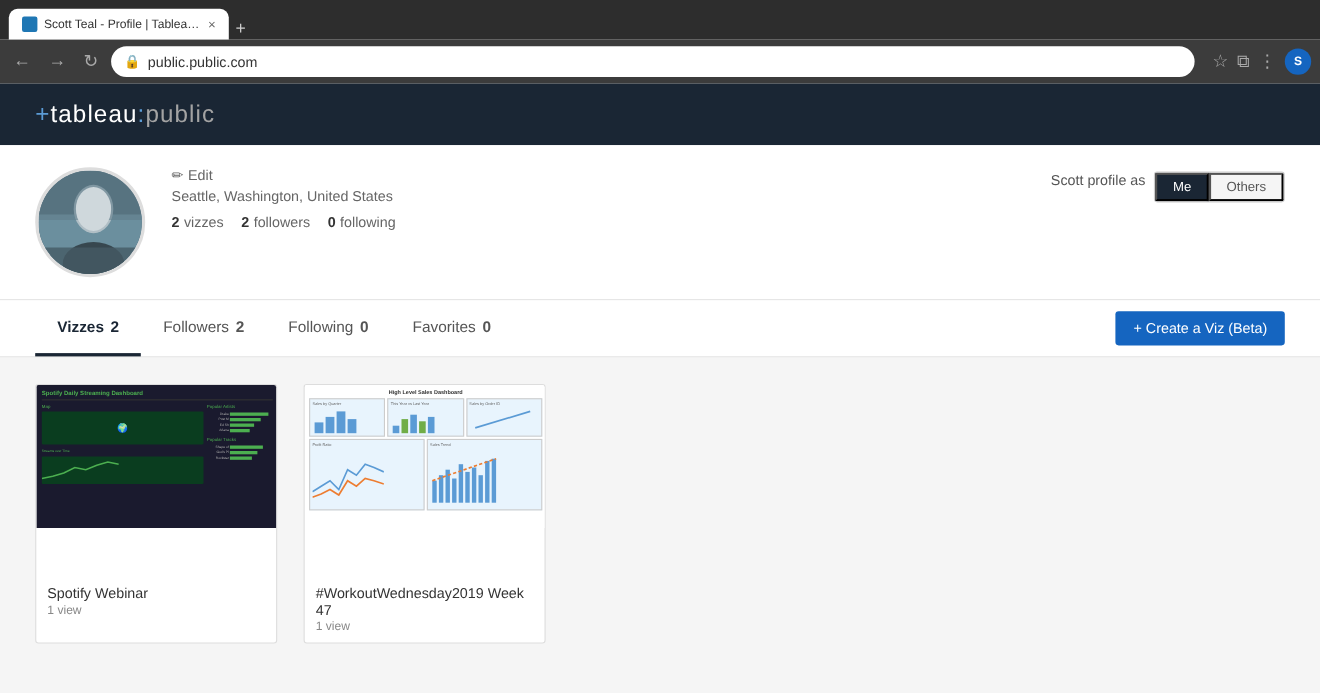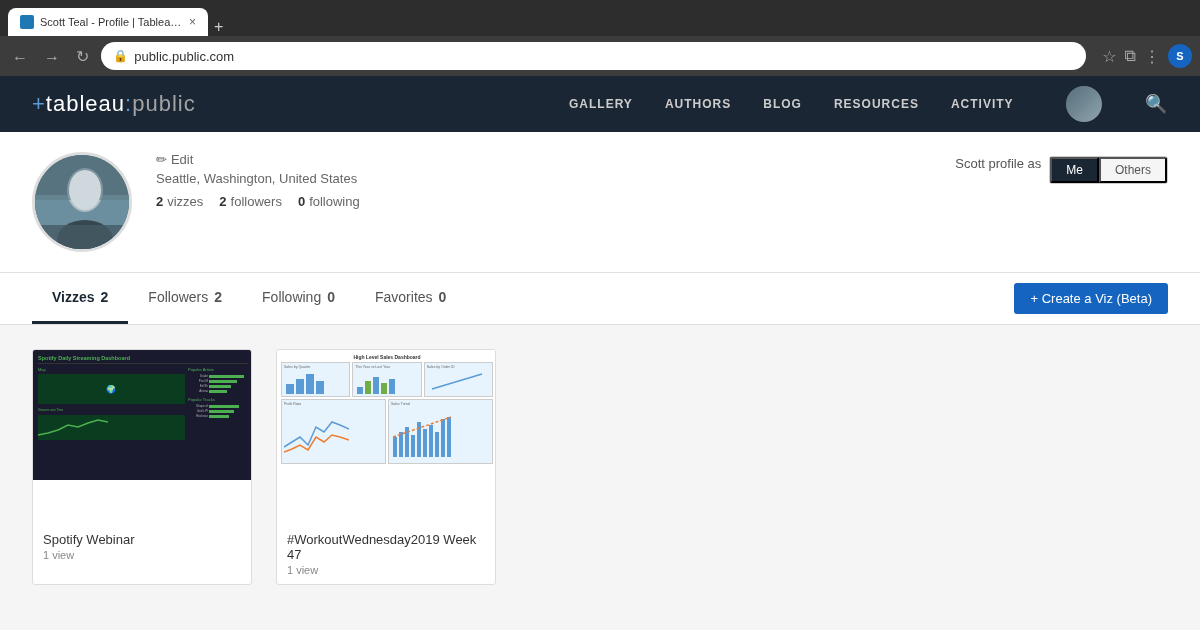--- a/index.html
+++ b/index.html
@@ -111,31 +111,20 @@
     <span class="toolbar-icon">☆</span>
     <span class="toolbar-icon">⧉</span>
     <span class="toolbar-icon">⋮</span>
     <div class="user-avatar-small">S</div>
   </div>
 </div>
 
 <div class="tableau-nav">
   <div class="tableau-logo">
     <span style="color:#5b9bd5;">+</span><span style="color:white;">tableau</span><span style="color:#5b9bd5;">:</span><span style="color:#a3a3a3;">public</span>
-  </div>
-  <div class="nav-links">
-    <a class="nav-link">GALLERY</a>
-    <a class="nav-link">AUTHORS</a>
-    <a class="nav-link">BLOG</a>
-    <a class="nav-link">RESOURCES</a>
-    <a class="nav-link">ACTIVITY</a>
-    <div class="nav-avatar">
-      <div style="width:36px;height:36px;background:linear-gradient(135deg,#546e7a,#90a4ae);border-radius:50%;"></div>
-    </div>
-    <span class="nav-search">🔍</span>
   </div>
 </div>
 
 <div class="profile-section">
   <div class="profile-avatar">
     <div class="profile-avatar-img">
       <svg width="100" height="100" viewBox="0 0 100 100">
         <rect width="100" height="100" fill="#4a6572"></rect>
         <rect width="100" height="60" y="40" fill="#6b8f9e"></rect>
         <ellipse cx="50" cy="35" rx="18" ry="22" fill="#b0bec5"></ellipse>

